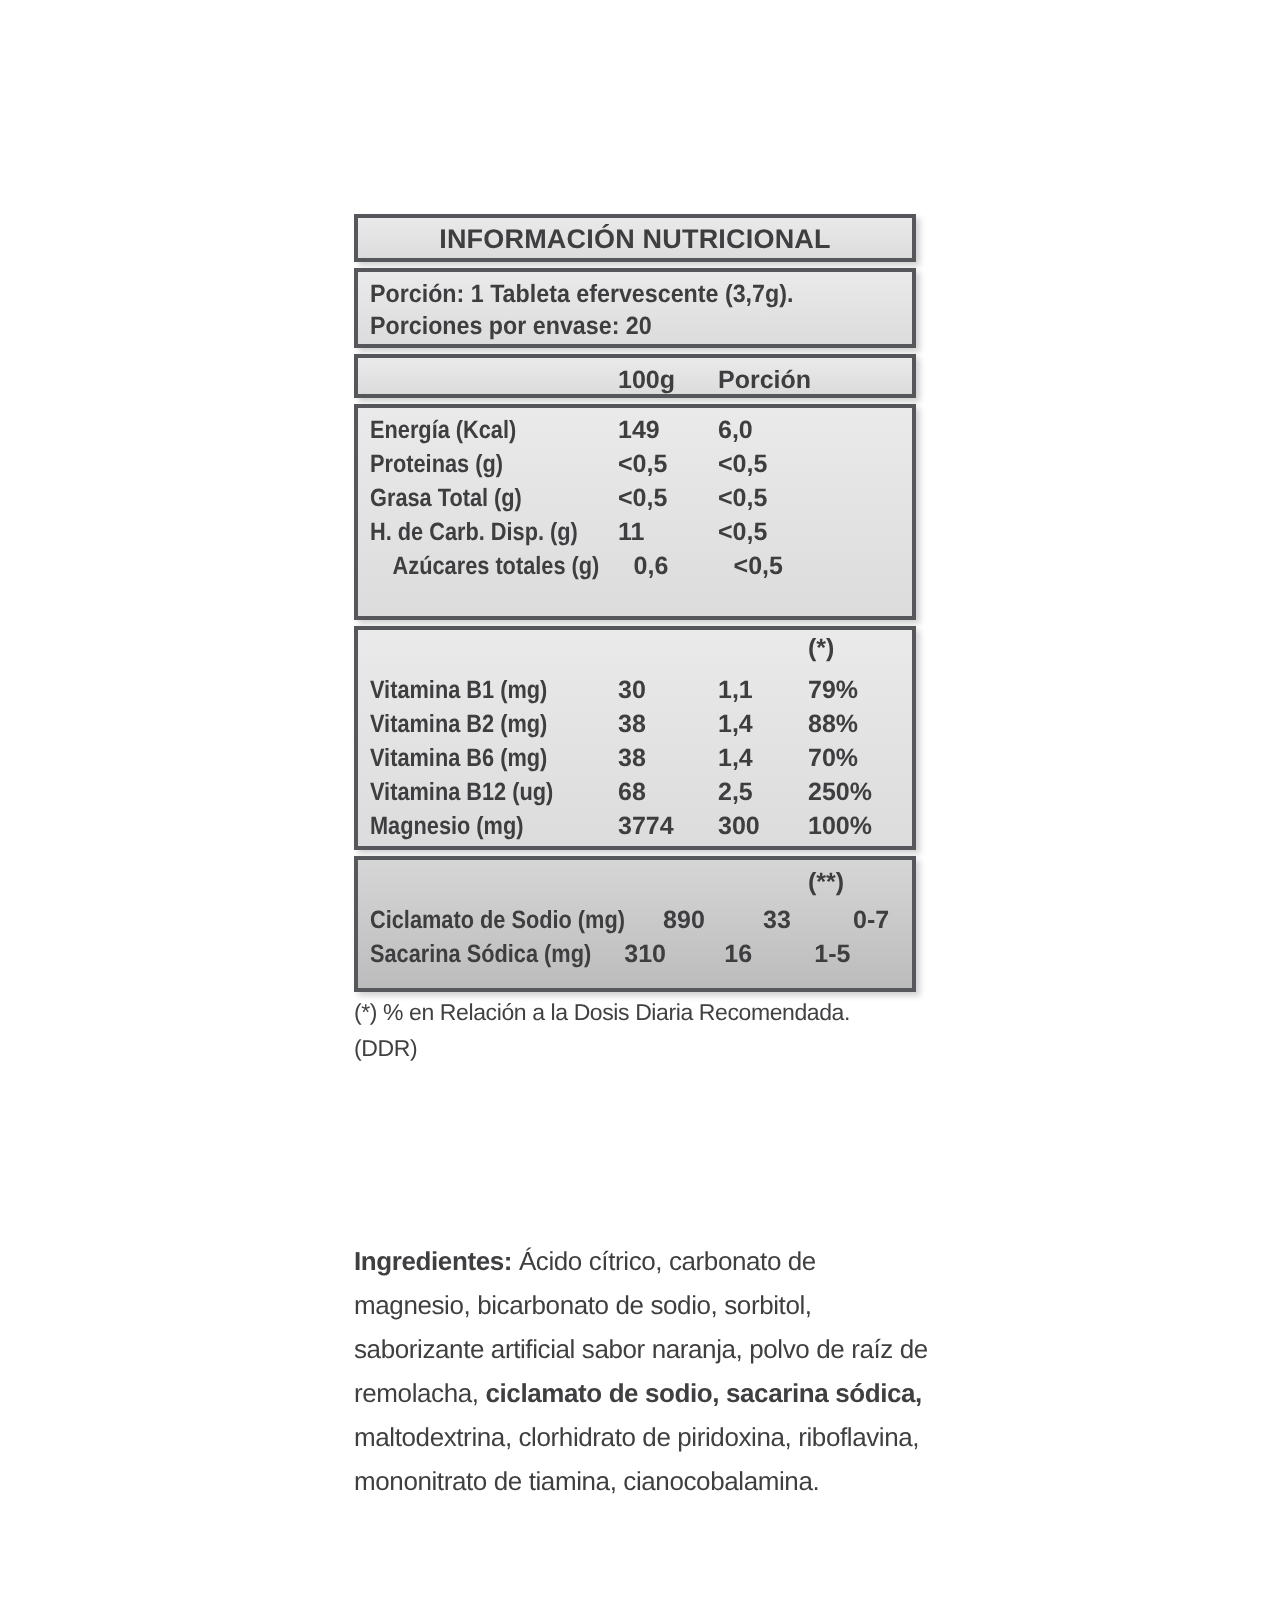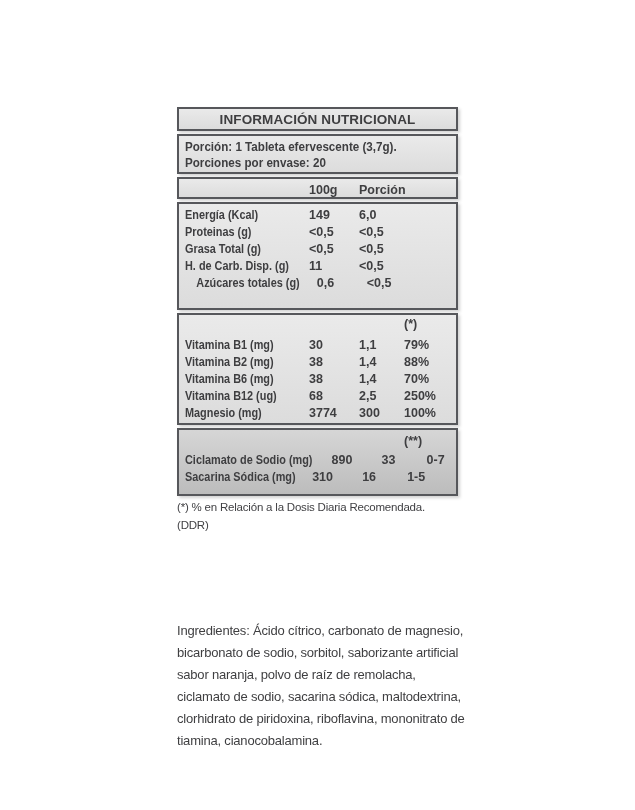--- a/index.html
+++ b/index.html
@@ -96,21 +96,21 @@
   .ingredients {
     position: absolute;
     left: 177px;
     top: 620px;
     width: 292px;
     font-size: 13px;
     line-height: 22px;
     letter-spacing: -0.2px;
     color: #3f3f41;
   }
-  .ingredients .b { font-weight: normal; }
+  .ingredients .b { font-weight: bold; }
 </style>
 </head>
 <body>
 
 <div class="panel">
 
   <div class="box title-box">
     <span>INFORMACIÓN NUTRICIONAL</span>
   </div>
 

